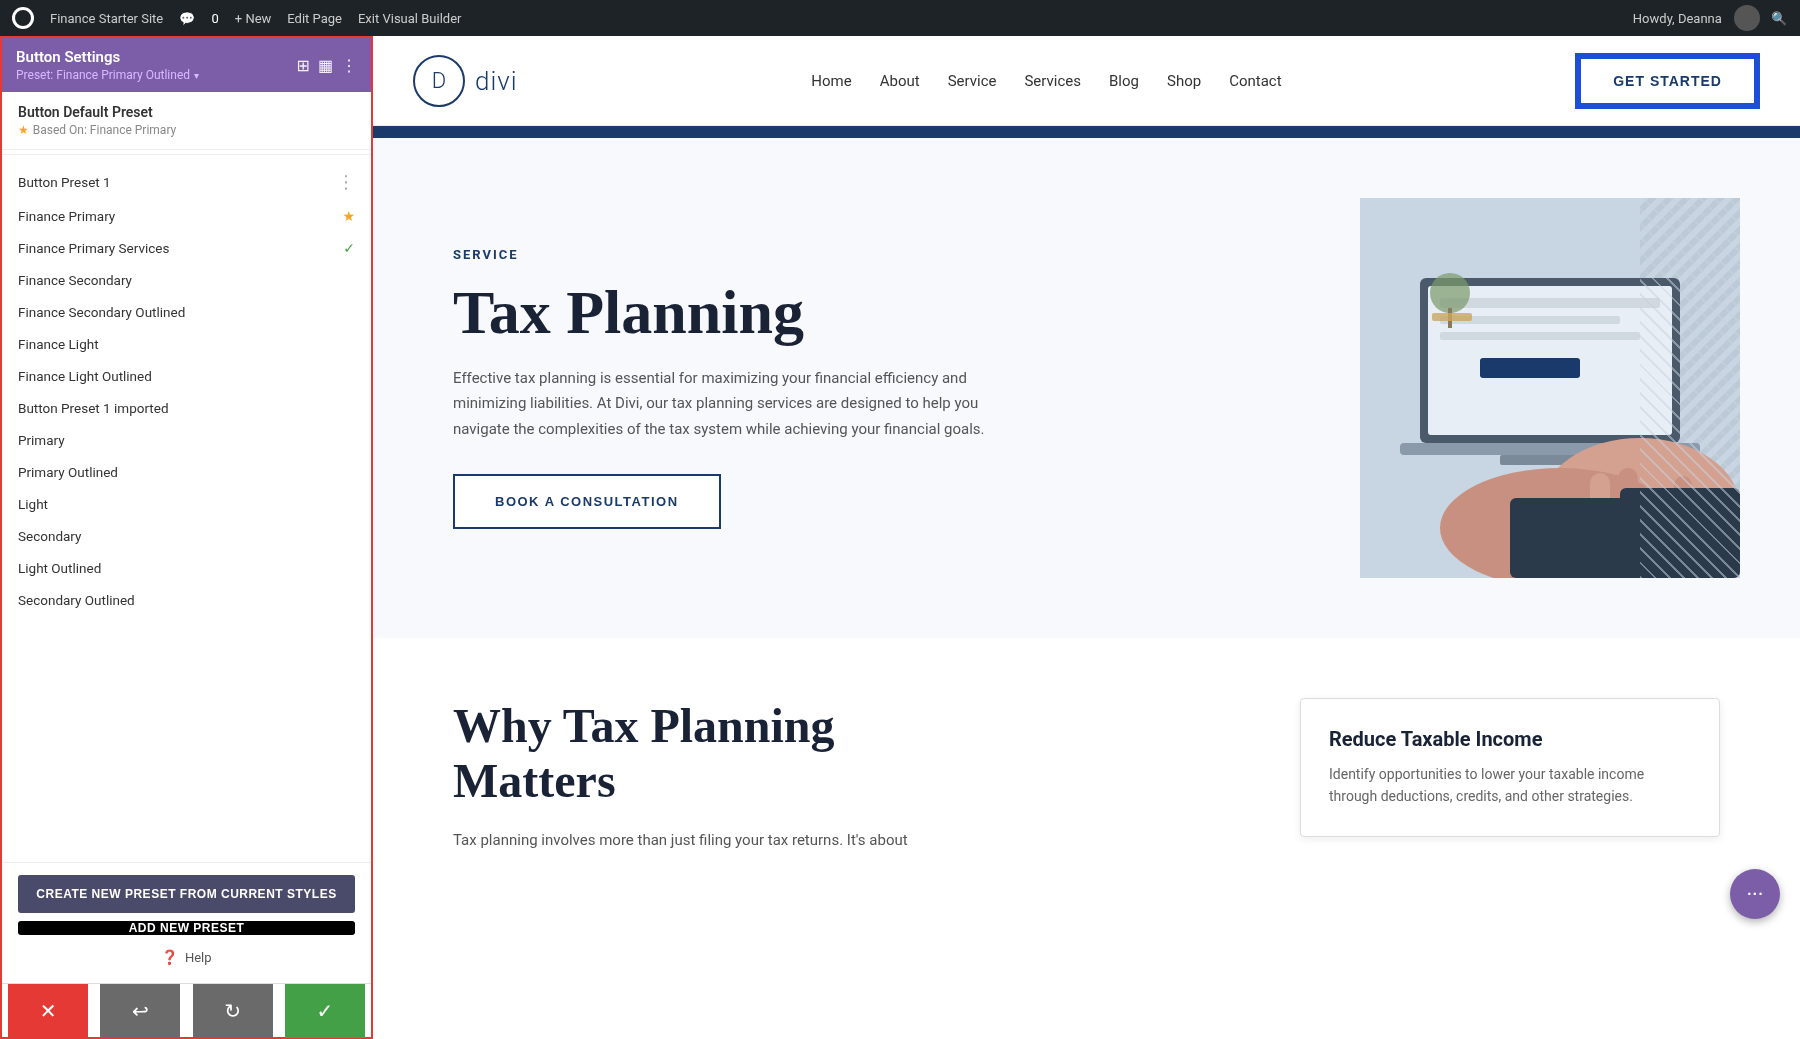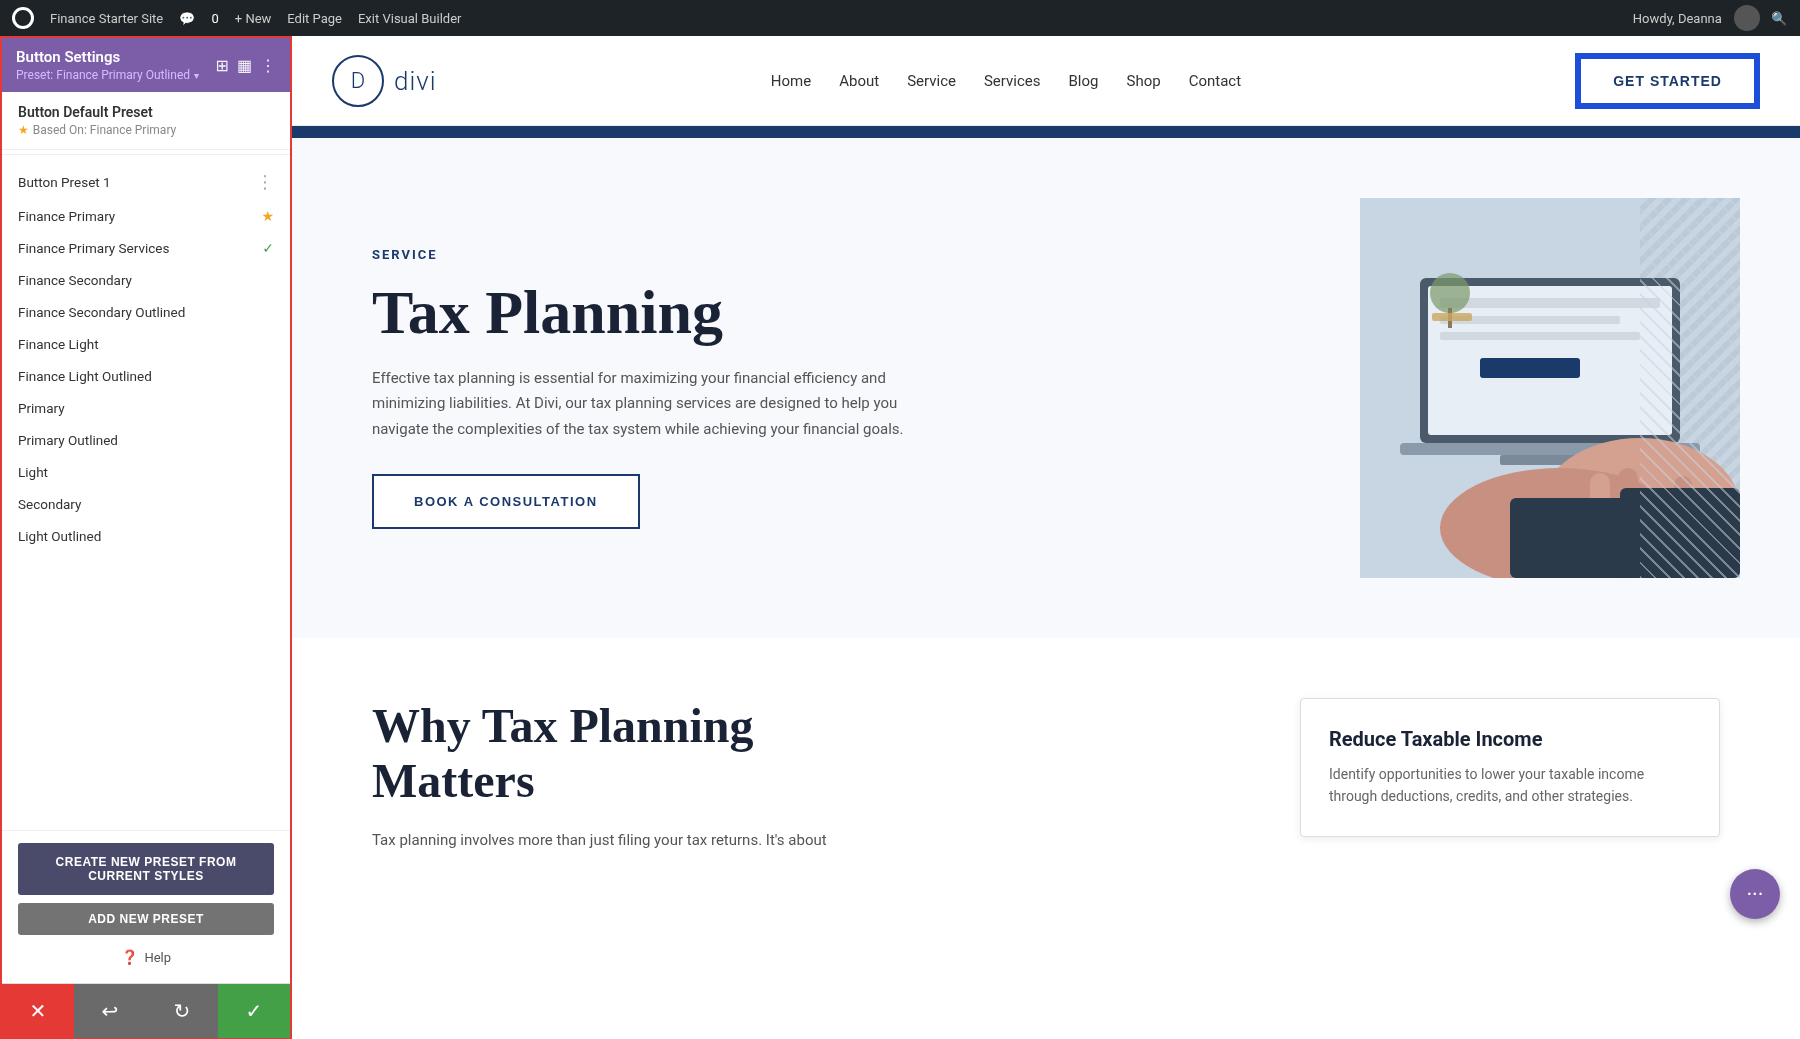--- a/index.html
+++ b/index.html
@@ -28,21 +28,21 @@
 
     
     .main-layout {
       display: flex;
       flex: 1;
       overflow: hidden;
     }
 
     
     .left-panel {
-      width: 292px;
+      width: 373px;
       background: #fff;
       border: 2px solid #e53935;
       display: flex;
       flex-direction: column;
       flex-shrink: 0;
       position: relative;
     }
     .panel-header {
       background: #7b5ea7;
       color: #fff;
@@ -104,24 +104,24 @@
       padding: 12px 10px;
       font-size: 12px;
       font-weight: 700;
       letter-spacing: 0.5px;
       text-transform: uppercase;
       cursor: pointer;
       border-radius: 3px;
       text-align: center;
     }
     .btn-add-preset {
-      background: #737373;
+      background: #000000;
       color: #fff;
       border: none;
-      padding: 9px 10px;
+      padding: 0 10px;
       font-size: 12px;
       font-weight: 600;
       letter-spacing: 0.5px;
       text-transform: uppercase;
       cursor: pointer;
       border-radius: 3px;
       text-align: center;
     }
     .help-link {
       display: flex;
@@ -404,33 +404,39 @@
           <div class="preset-item">
             <span class="preset-item-name">Finance Secondary Outlined</span>
           </div>
           <div class="preset-item">
             <span class="preset-item-name">Finance Light</span>
           </div>
           <div class="preset-item">
             <span class="preset-item-name">Finance Light Outlined</span>
           </div>
           <div class="preset-item">
+            <span class="preset-item-name">Button Preset 1 imported</span>
+          </div>
+          <div class="preset-item">
             <span class="preset-item-name">Primary</span>
           </div>
           <div class="preset-item">
             <span class="preset-item-name">Primary Outlined</span>
           </div>
           <div class="preset-item">
             <span class="preset-item-name">Light</span>
           </div>
           <div class="preset-item">
             <span class="preset-item-name">Secondary</span>
           </div>
           <div class="preset-item">
             <span class="preset-item-name">Light Outlined</span>
+          </div>
+          <div class="preset-item">
+            <span class="preset-item-name">Secondary Outlined</span>
           </div>
         </div>
     </div>
 
     <div class="panel-actions">
       <button class="btn-create-preset">CREATE NEW PRESET FROM CURRENT STYLES</button>
       <button class="btn-add-preset">ADD NEW PRESET</button>
       <div class="help-link">
         <span class="help-icon">❓</span>
         <span>Help</span>

